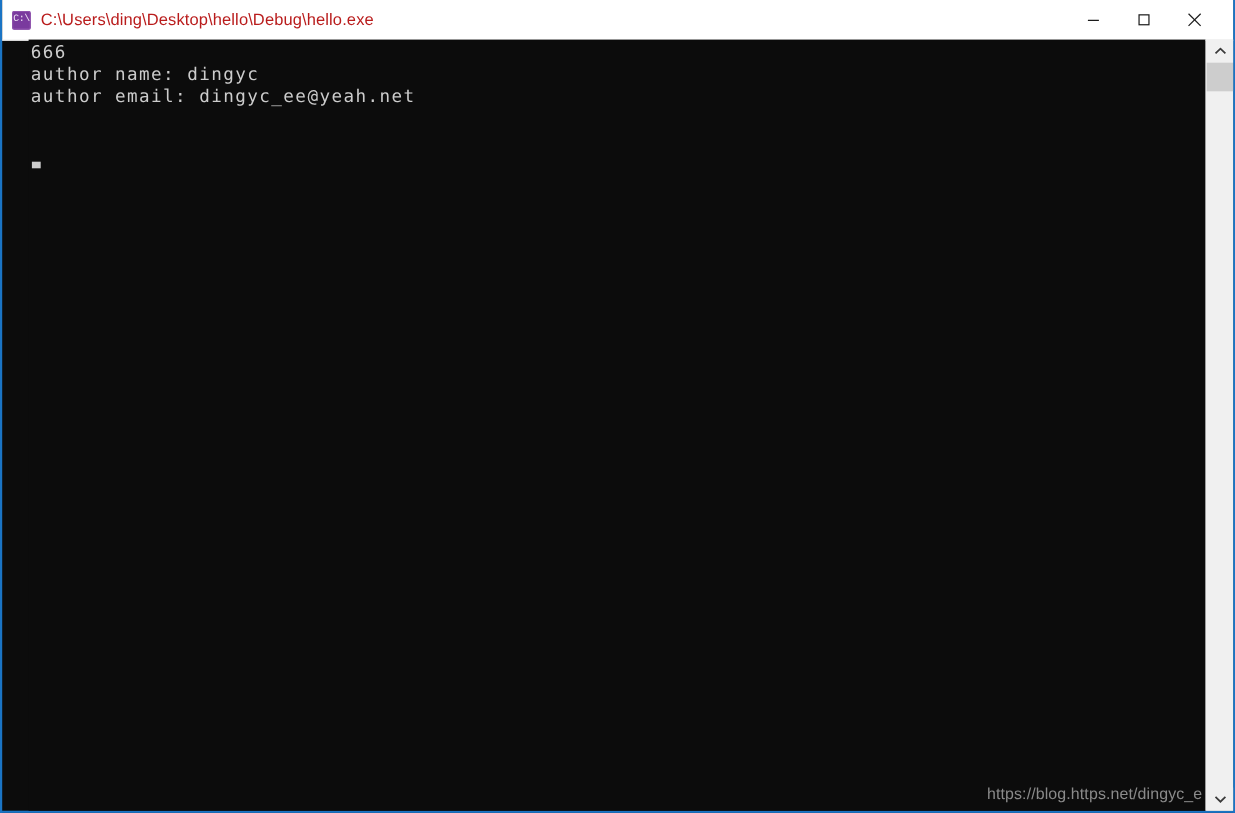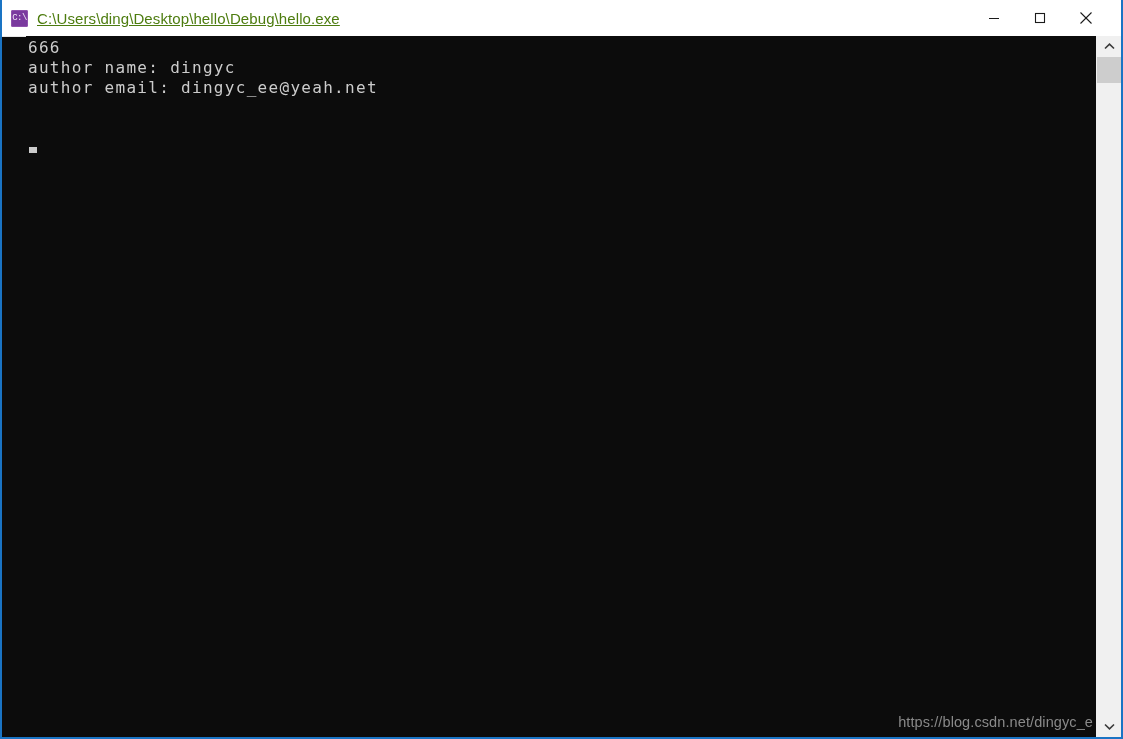--- a/index.html
+++ b/index.html
@@ -55,25 +55,24 @@
     transform: translateY(-50%);
     text-align: center;
     font-family: "Liberation Mono", monospace;
     font-size: 9px;
     line-height: 9px;
     color: #f0e6f5;
     letter-spacing: -0.5px;
   }
   .title-text {
     font-size: 15px;
-    color: #4d7c0f;
+    color: #b91c1c;
     white-space: nowrap;
     letter-spacing: 0.1px;
     flex: 1 1 auto;
-    text-decoration: underline;
   }
   .win-btns {
     display: flex;
     align-items: stretch;
     height: 36px;
     flex: 0 0 auto;
   }
   .win-btn {
     width: 46px;
     height: 36px;
@@ -188,21 +187,21 @@
         </svg>
       </button>
     </div>
   </div>
 
   <div class="console">
     <pre class="console-text">666
 author name: dingyc
 author email: dingyc_ee@yeah.net</pre>
     <div class="caret"></div>
-    <div class="watermark">https://blog.csdn.net/dingyc_e</div>
+    <div class="watermark">https://blog.https.net/dingyc_e</div>
   </div>
 
   <div class="scrollbar">
     <div class="sb-arrow up">
       <svg width="11" height="7" viewBox="0 0 11 7">
         <polyline points="1,5.5 5.5,1.2 10,5.5" fill="none" stroke="#3a3a3a" stroke-width="1.6"></polyline>
       </svg>
     </div>
     <div class="sb-thumb"></div>
     <div class="sb-arrow down">

